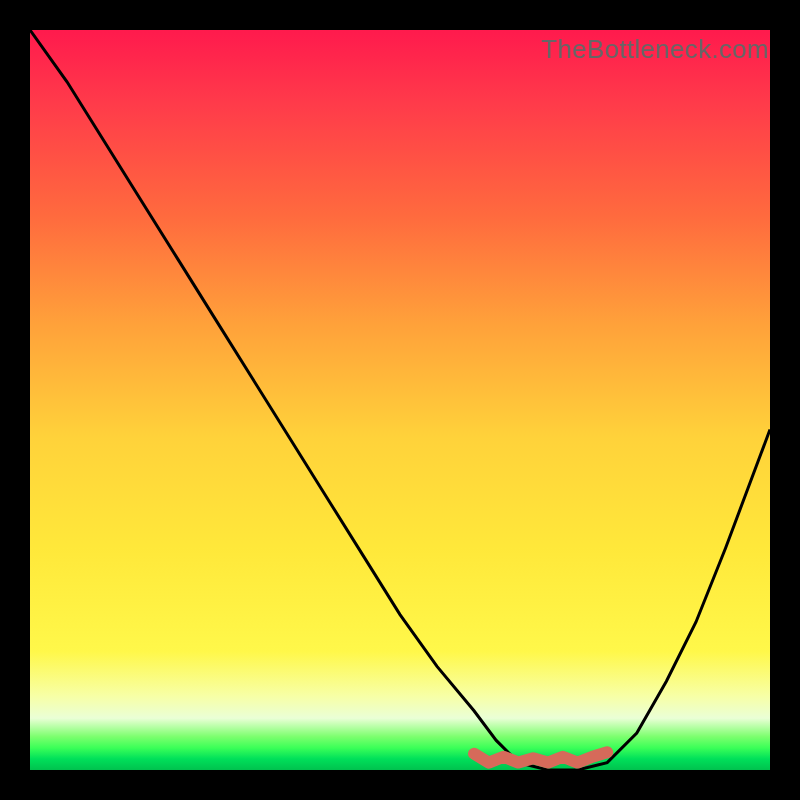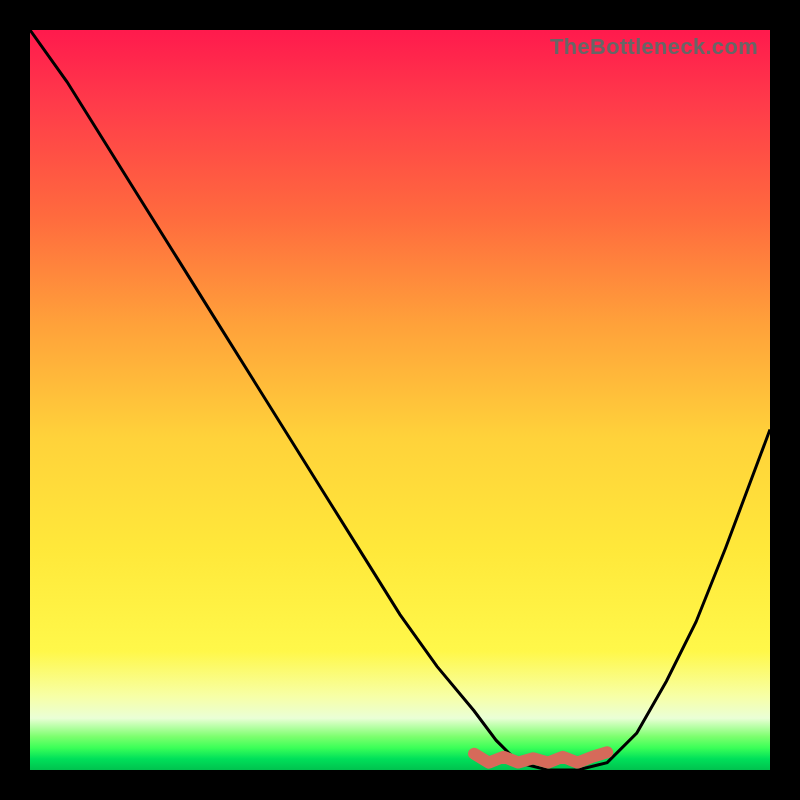--- a/index.html
+++ b/index.html
@@ -37,24 +37,24 @@
       #eaffd6 93%,
       #7cff6e 95.5%,
       #3bff58 97%,
       #00e05a 98.5%,
       #00c24e 100%
     );
   }
   .watermark {
     position: absolute;
     top: 4px;
-    right: 12px;
+    right: 1px;
     color: #666;
-    font-size: 22px;
-    font-weight: 700;
+    font-size: 26px;
+    font-weight: 400;
     letter-spacing: 0.3px;
     user-select: none;
   }
   svg.curve {
     position: absolute;
     left: 0;
     top: 0;
     width: 740px;
     height: 740px;
   }

